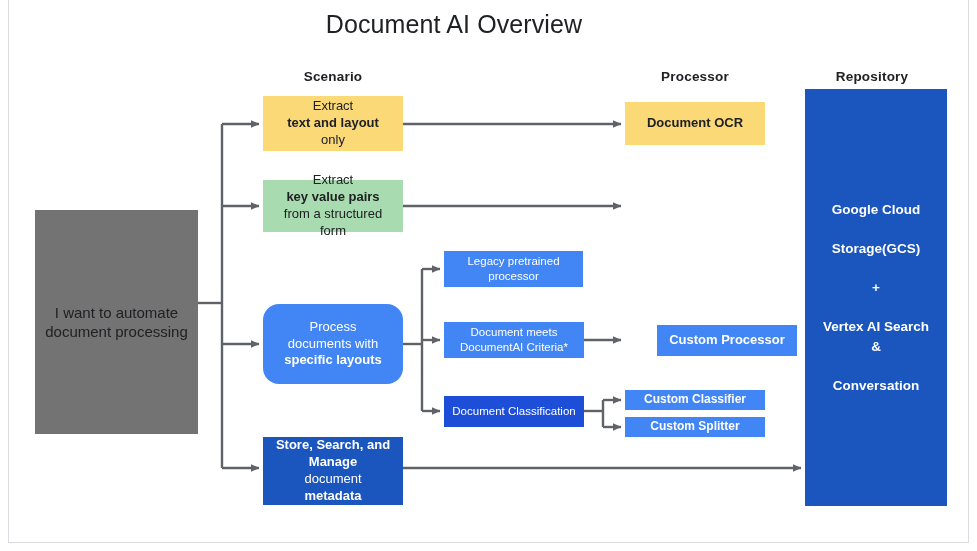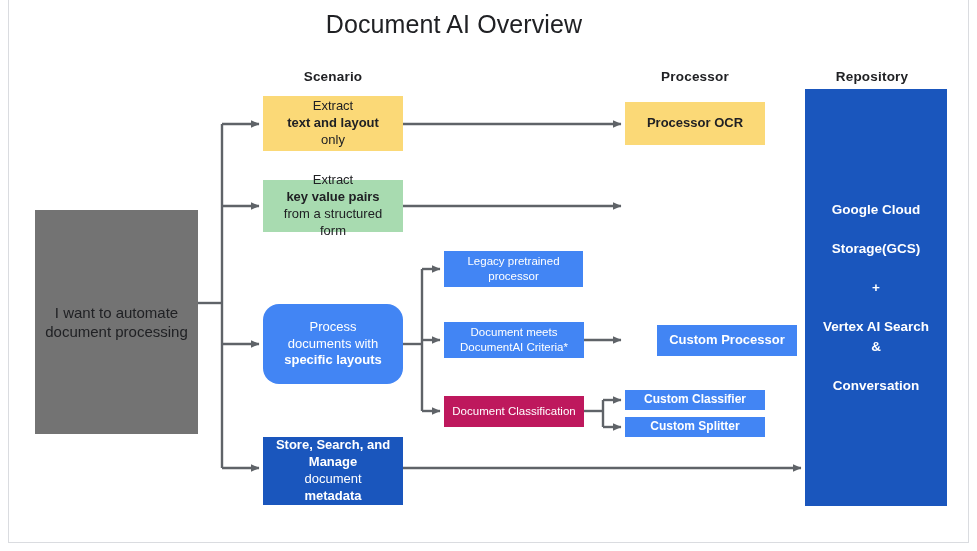--- a/index.html
+++ b/index.html
@@ -99,21 +99,21 @@
   #mid-legacy {
     left: 444px; top: 251px; width: 139px; height: 36px;
     background: #4285f4; color: #ffffff; font-size: 11.5px;
   }
   #mid-criteria {
     left: 444px; top: 322px; width: 140px; height: 36px;
     background: #4285f4; color: #ffffff; font-size: 11.5px;
   }
   #mid-classification {
     left: 444px; top: 396px; width: 140px; height: 31px;
-    background: #be185d; color: #ffffff; font-size: 11.5px;
+    background: #1d4ed8; color: #ffffff; font-size: 11.5px;
   }
 
   
   #pr-ocr {
     left: 625px; top: 102px; width: 140px; height: 43px;
     background: #fbd977; color: #202124; font-size: 13px; font-weight: bold;
   }
   #pr-form {
     left: 625px; top: 186px; width: 140px; height: 37px;
     background: #a8dbb0; color: #202124; font-size: 13px; font-weight: bold;
@@ -222,21 +222,21 @@
 
   <div class="node" id="mid-criteria">
     <span>Document meets DocumentAI Criteria*</span>
   </div>
 
   <div class="node" id="mid-classification">
     <span>Document Classification</span>
   </div>
 
   <div class="node" id="pr-ocr">
-    <span>Processor OCR</span>
+    <span>Document OCR</span>
   </div>
 
 
   <div class="node" id="pr-custom">
     <span>Custom Processor</span>
   </div>
 
   <div class="node" id="pr-classifier">
     <span>Custom Classifier</span>
   </div>

